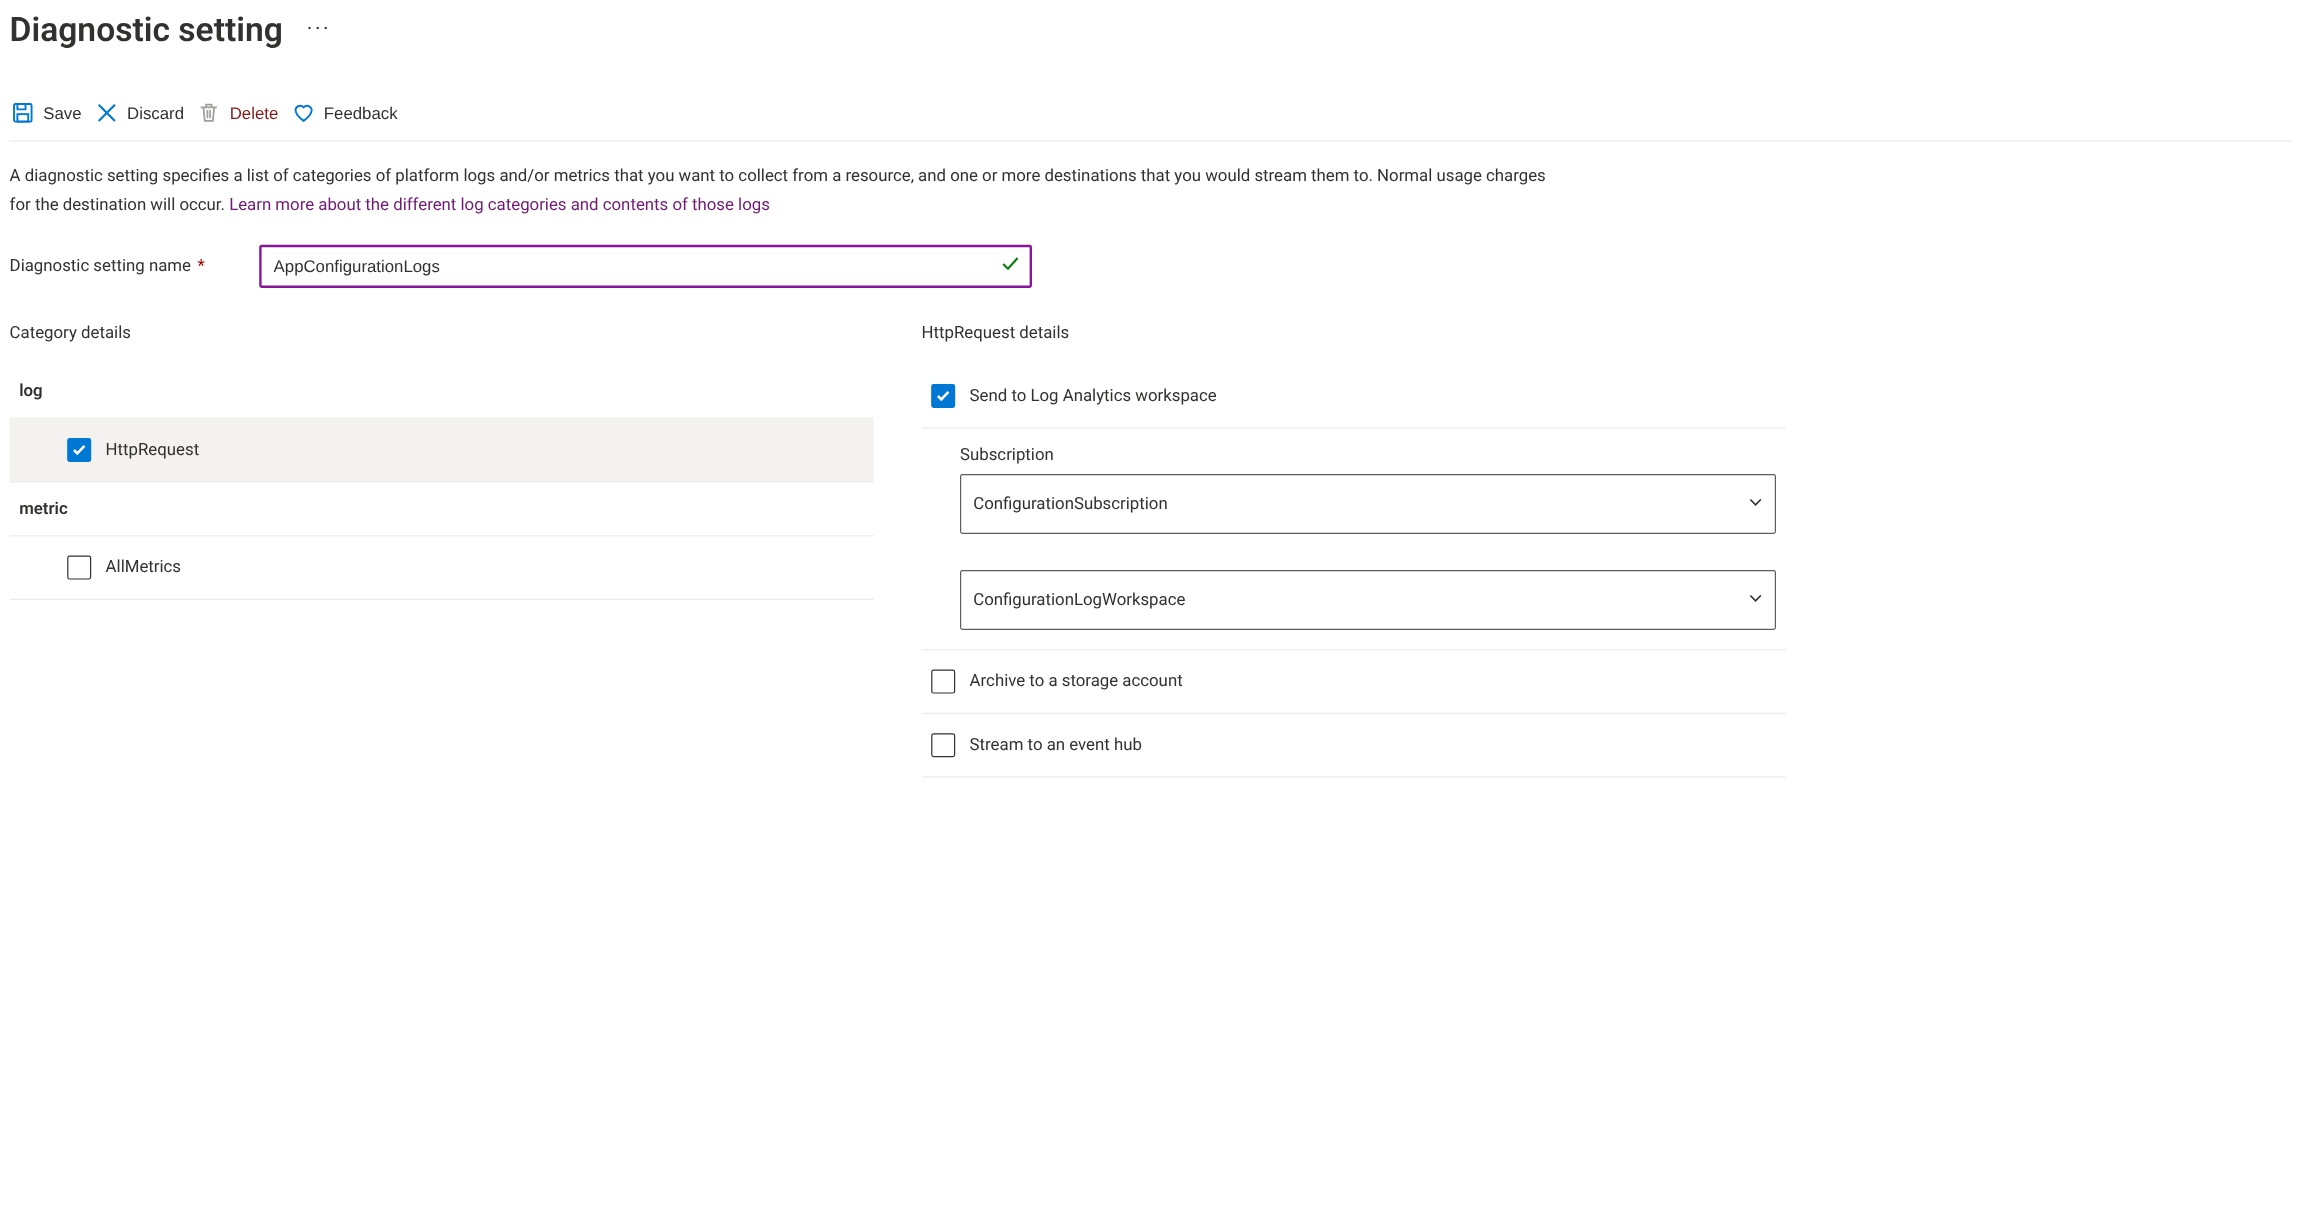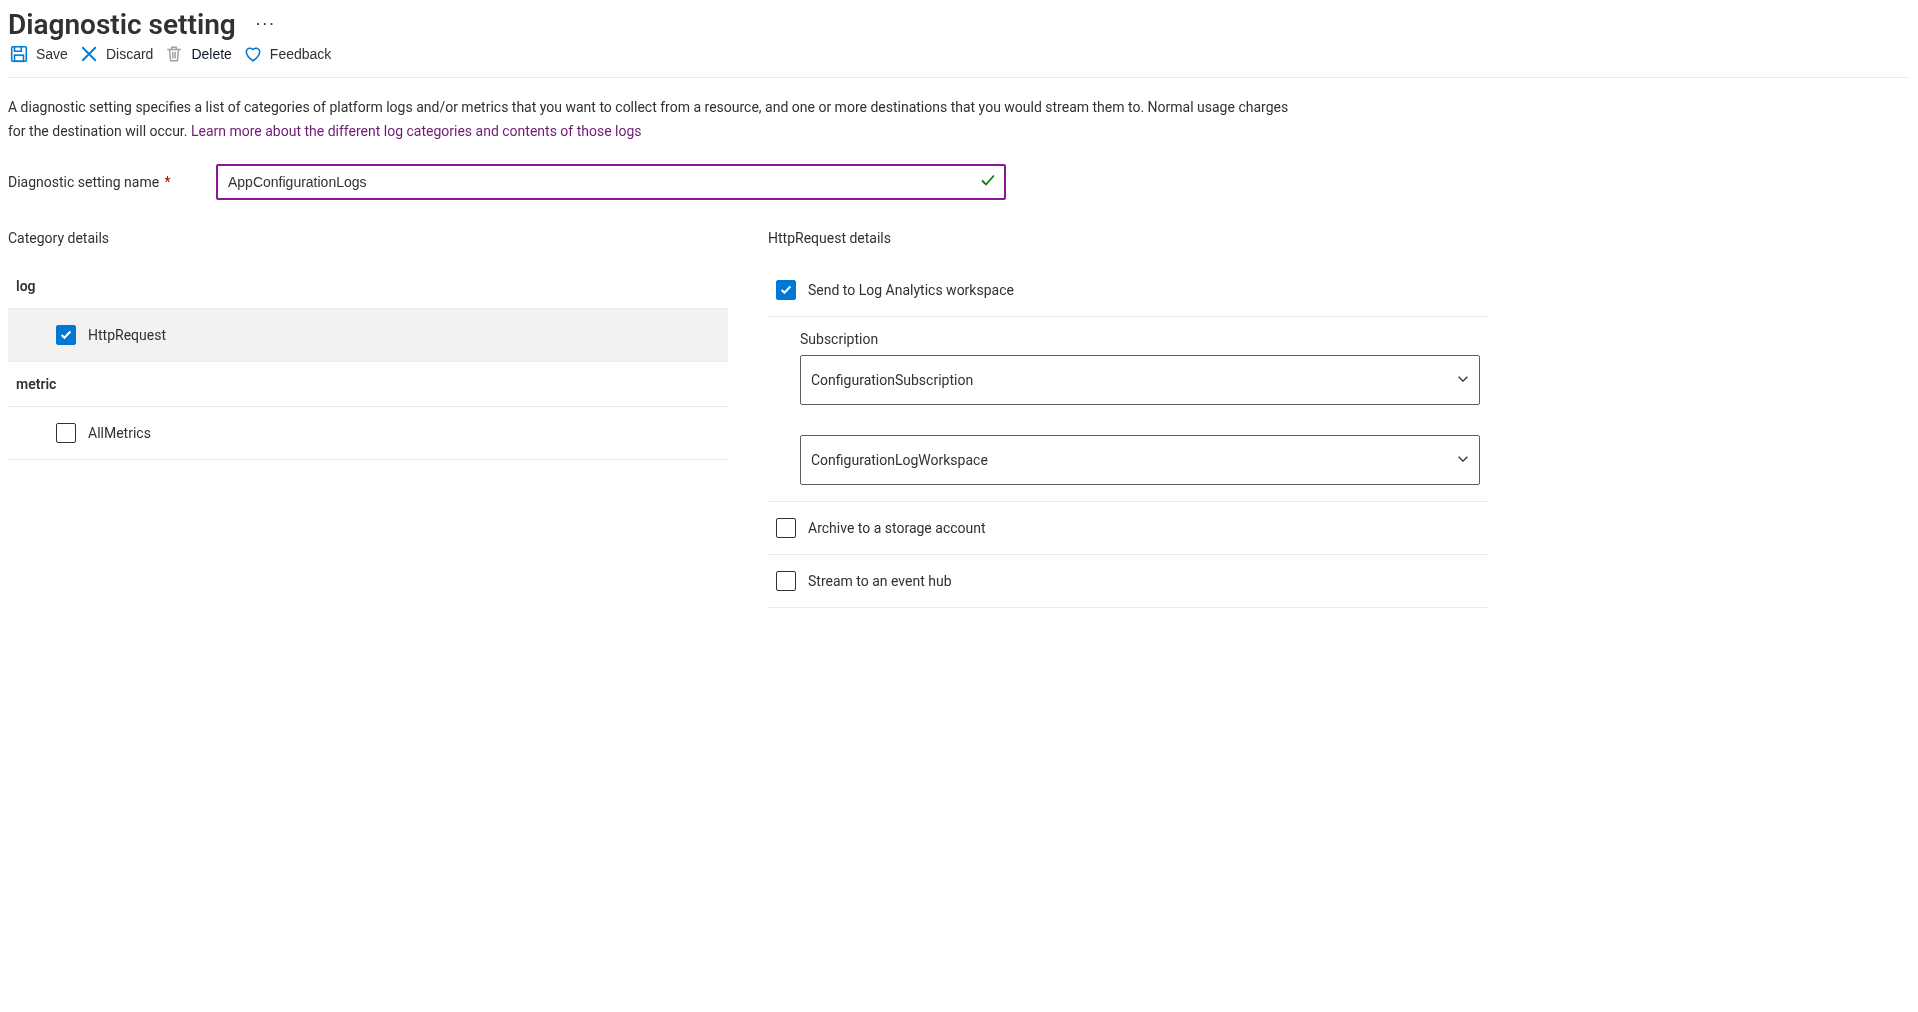--- a/index.html
+++ b/index.html
@@ -14,20 +14,21 @@
   .page-title {
     font-size: 28px;
     font-weight: 600;
     display: inline-block;
     vertical-align: middle;
   }
   .title-row {
     display: flex;
     align-items: flex-start;
     gap: 20px;
+    margin-bottom: 40px;
   }
   .ellipsis {
     font-size: 18px;
     letter-spacing: 2px;
     color: #323130;
     cursor: pointer;
   }
   .toolbar {
     display: flex;
     align-items: center;
@@ -40,42 +41,42 @@
     display: inline-flex;
     align-items: center;
     gap: 8px;
     background: none;
     border: none;
     font-size: 14px;
     color: #323130;
     cursor: pointer;
     padding: 4px 2px;
   }
-  .toolbar-btn.disabled { color: #0f172a; cursor: default; }
+  .toolbar-btn.disabled { color: #7f1d1d; cursor: default; }
   .toolbar-btn .ico { width: 18px; height: 18px; display:inline-flex; align-items:center; justify-content:center; }
   .ico svg { width: 18px; height: 18px; display:block; }
   .accent { color: #0078d4; }
   .description {
     max-width: 1300px;
     font-size: 14px;
     line-height: 1.7;
     margin-bottom: 20px;
   }
   .link { color: #701a75; text-decoration: none; cursor: pointer; }
   .form-row {
     display: flex;
     align-items: center;
     gap: 18px;
     margin-bottom: 30px;
   }
   .form-label { font-size: 14px; min-width: 190px; }
   .req { color: #a80000; margin-left: 2px; }
   .name-input-wrap {
     position: relative;
-    width: 790px;
+    width: 644px;
   }
   .name-input {
     width: 100%;
     height: 36px;
     border: 2px solid #881798;
     border-radius: 2px;
     padding: 0 36px 0 10px;
     font-size: 14px;
     color: #323130;
     outline: none;

